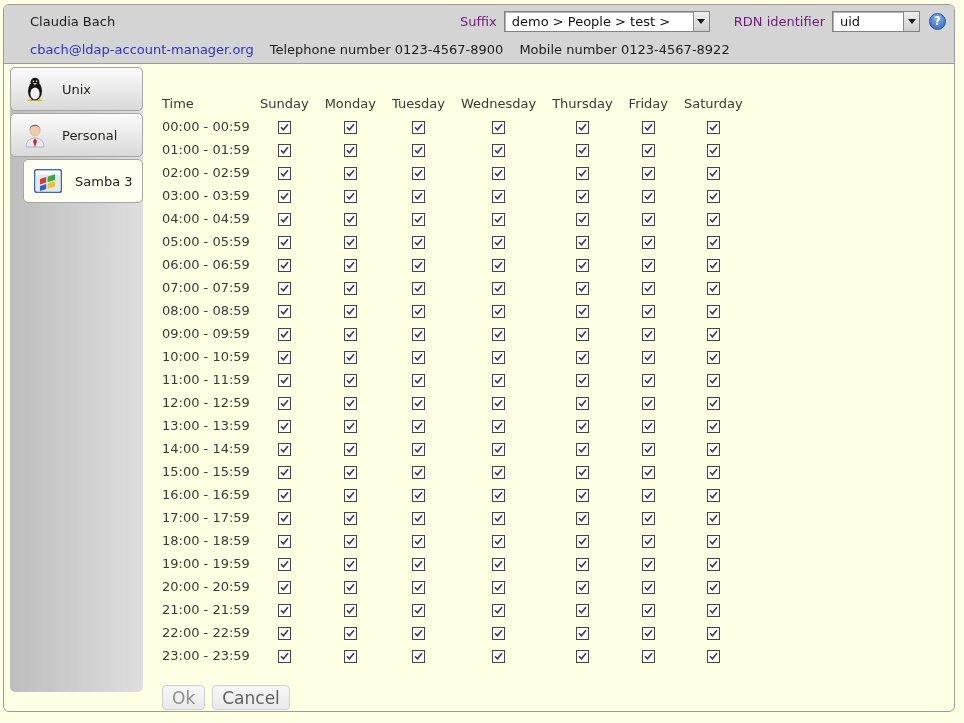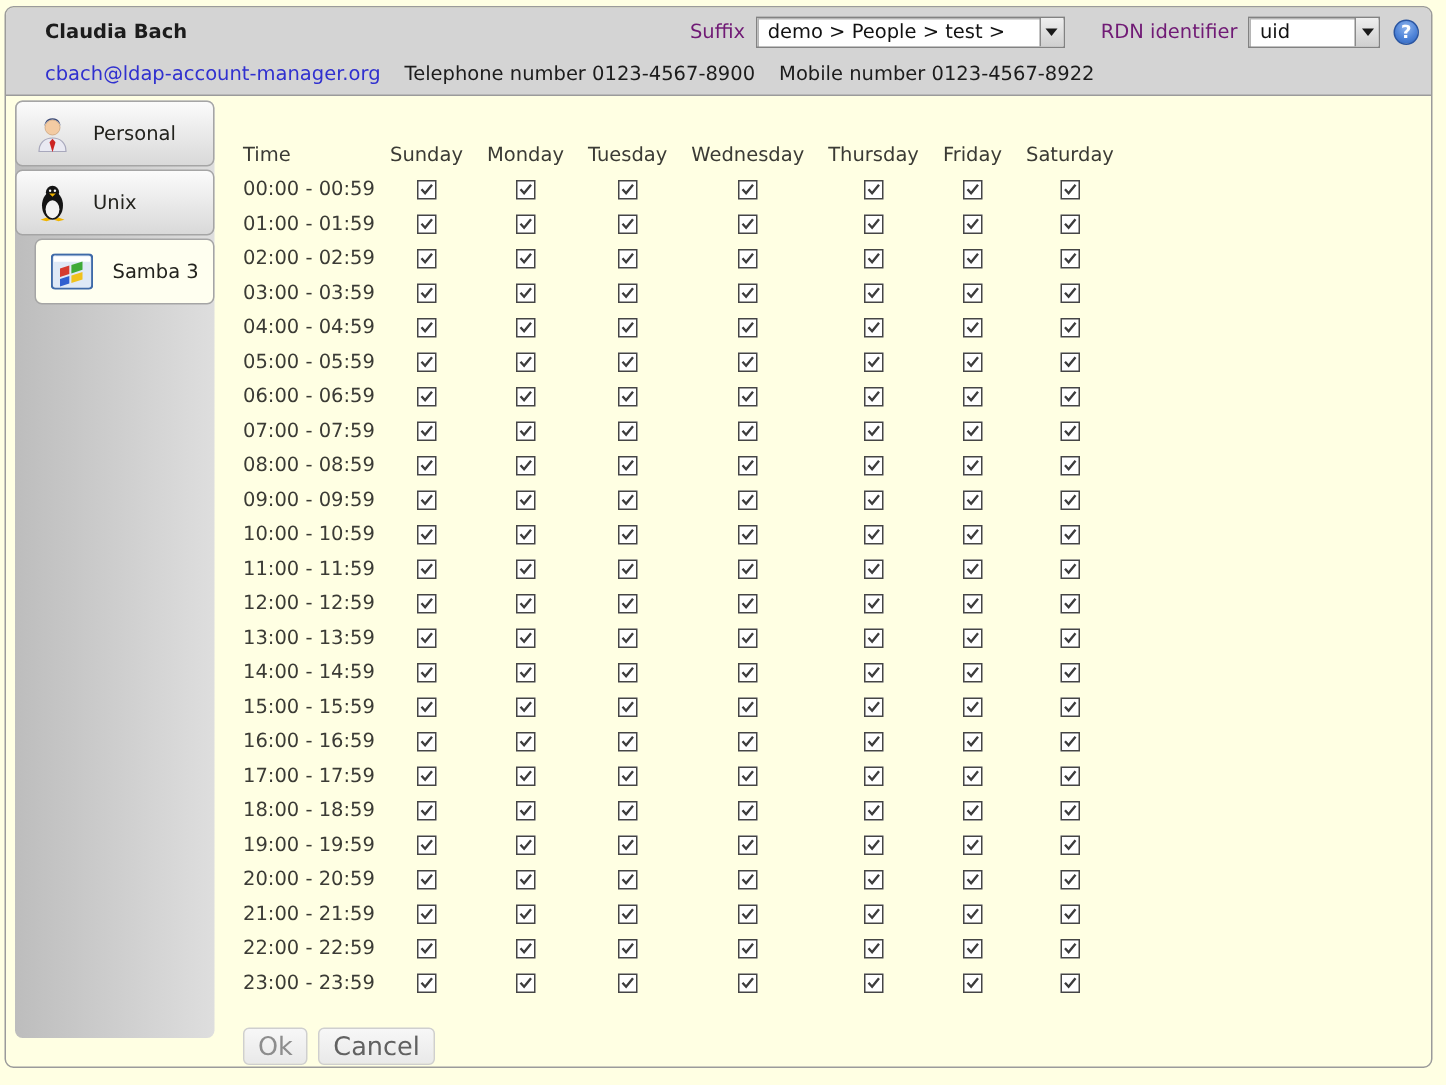--- a/index.html
+++ b/index.html
@@ -26,21 +26,21 @@
     border-bottom: 1px solid #9b9b9b;
     height: 59px;
     color: #1c1c1c;
   }
   .header-row1 {
     display: flex;
     align-items: center;
     height: 31px;
     padding: 2px 8px 0 26px;
   }
-  .account-name { font-weight: bold; }
+  .account-name { font-weight: normal; }
   .header-spacer { flex: 1; }
   .field-label { margin-right: 7px; color: #701a75; }
   .select {
     display: inline-flex;
     align-items: center;
     height: 21px;
     background: #ffffff;
     border: 1px solid #828282;
     box-shadow: inset 1px 1px 0 #b5b5b5;
     overflow: hidden;
@@ -189,43 +189,43 @@
     </div>
   </div>
 
   <div class="content">
 
     <div class="sidebar">
 
       <div class="tab">
         <span class="tab-icon">
           <svg width="26" height="26" viewBox="0 0 26 26">
-            <path d="M4 25 c0-6 4-9 9-9 s9 3 9 9 z" fill="#e9e9f2" stroke="#a8a8bc" stroke-width="0.8"></path>
-            <path d="M13 16.5 l-2 2.4 2 6.6 2-6.6 z" fill="#cc2424"></path>
-            <circle cx="13" cy="9" r="5" fill="#f3cba3" stroke="#caa27a" stroke-width="0.5"></circle>
-            <path d="M7.6 8.2 a5.5 5.5 0 0 1 10.8 0 c0-1.2-0.6-5.4-5.4-5.4 s-5.4 4.2-5.4 5.4 z" fill="#3c4a75"></path>
-          </svg>
-        </span>
-        <span class="tab-label">Personal</span>
-      </div>
-
-      <div class="tab">
-        <span class="tab-icon">
-          <svg width="26" height="26" viewBox="0 0 26 26">
             <path d="M9 23 l-4 1.5 4 1 3-1 z" fill="#f0b400"></path>
             <path d="M17 23 l4 1.5 -4 1 -3-1 z" fill="#f0b400"></path>
             <ellipse cx="13" cy="15" rx="7" ry="9.5" fill="#141414"></ellipse>
             <ellipse cx="13" cy="17.5" rx="4.6" ry="6" fill="#f2f2f2"></ellipse>
             <circle cx="13" cy="6.2" r="4.4" fill="#141414"></circle>
             <circle cx="11.4" cy="5.2" r="0.8" fill="#ffffff"></circle>
             <circle cx="14.6" cy="5.2" r="0.8" fill="#ffffff"></circle>
             <path d="M10.8 7 h4.4 l-2.2 2.2 z" fill="#f0b400"></path>
           </svg>
         </span>
         <span class="tab-label">Unix</span>
+      </div>
+
+      <div class="tab">
+        <span class="tab-icon">
+          <svg width="26" height="26" viewBox="0 0 26 26">
+            <path d="M4 25 c0-6 4-9 9-9 s9 3 9 9 z" fill="#e9e9f2" stroke="#a8a8bc" stroke-width="0.8"></path>
+            <path d="M13 16.5 l-2 2.4 2 6.6 2-6.6 z" fill="#cc2424"></path>
+            <circle cx="13" cy="9" r="5" fill="#f3cba3" stroke="#caa27a" stroke-width="0.5"></circle>
+            <path d="M7.6 8.2 a5.5 5.5 0 0 1 10.8 0 c0-1.2-0.6-5.4-5.4-5.4 s-5.4 4.2-5.4 5.4 z" fill="#3c4a75"></path>
+          </svg>
+        </span>
+        <span class="tab-label">Personal</span>
       </div>
 
       <div class="tab active">
         <span class="tab-icon">
           <svg width="28" height="24" viewBox="0 0 28 24">
             <rect x="0.5" y="0.5" width="27" height="23" rx="2.5" fill="#dfe9f6" stroke="#3f6aa8" stroke-width="1.5"></rect>
             <rect x="2" y="2" width="24" height="3.5" fill="#ffffff"></rect>
             <path d="M6 10 l6.2-2 v5.6 l-6.2 2 z" fill="#d63b2f"></path>
             <path d="M13.6 7.7 l7.4-2.4 v5.6 l-7.4 2.4 z" fill="#3faa38"></path>
             <path d="M6 17 l6.2-2 v5 l-6.2 2 z" fill="#2f5fd0"></path>

